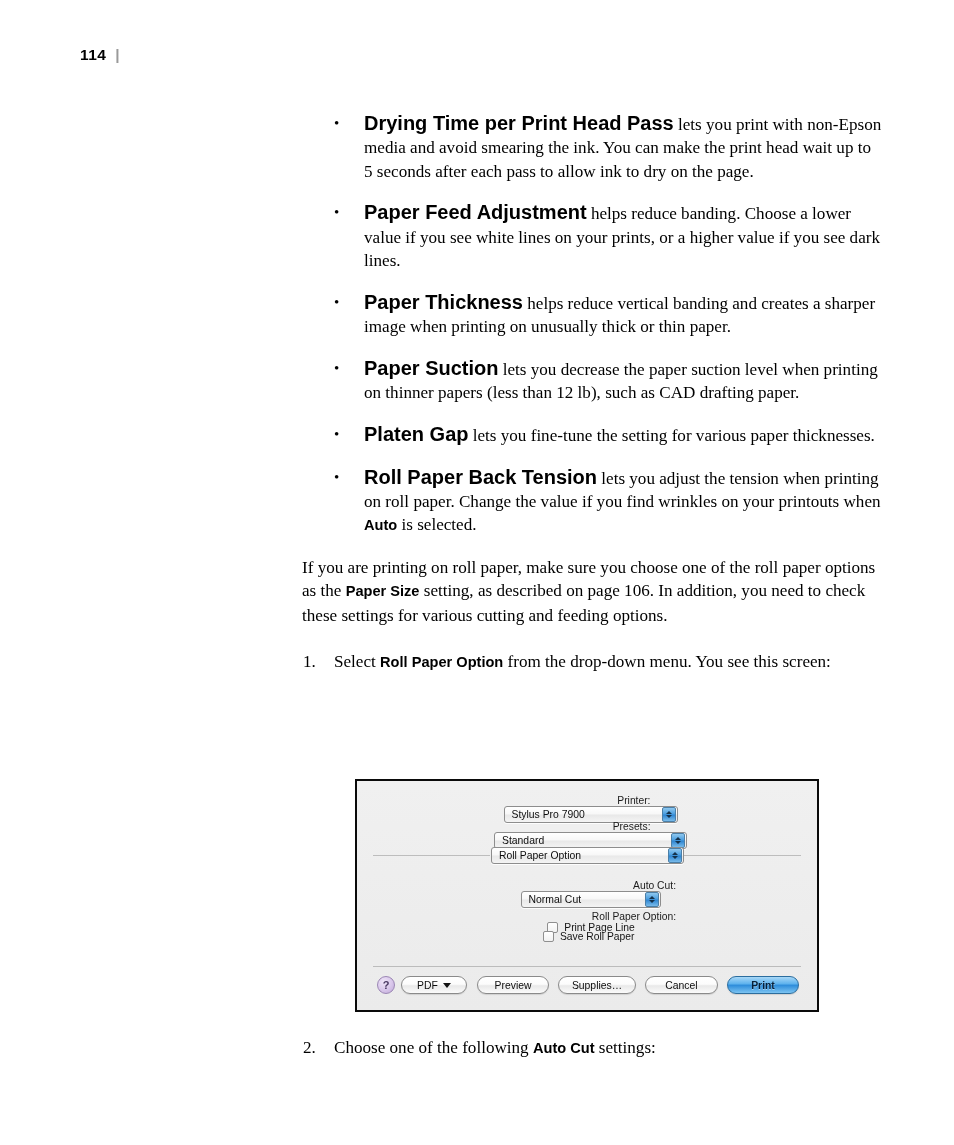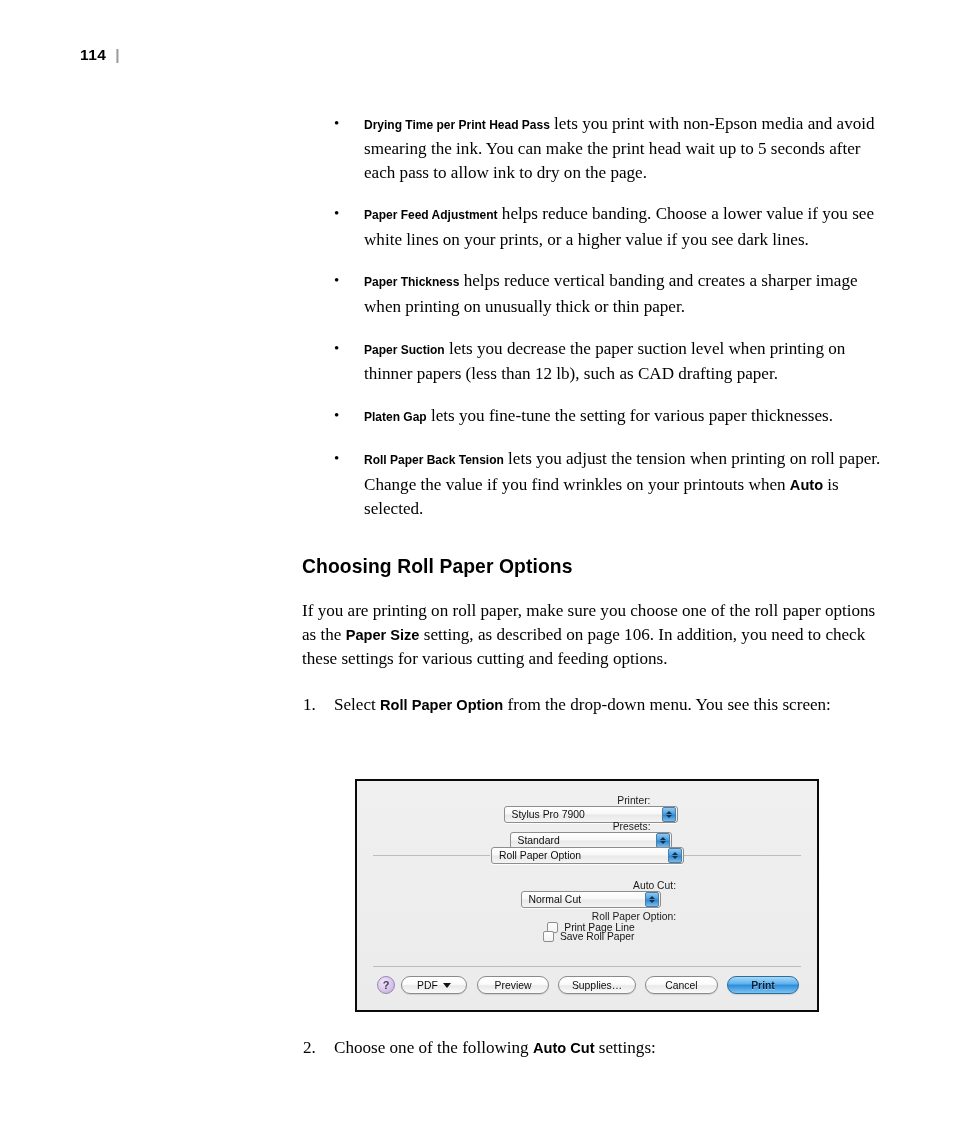--- a/index.html
+++ b/index.html
@@ -66,21 +66,21 @@
   }
   .bullet-item .dot {
     position: absolute;
     left: 32px;
     top: 0;
     font-size: 15px;
     line-height: 23.3px;
   }
   .term {
     font-family: "Liberation Sans", sans-serif;
-    font-size: 12px;
+    font-size: 20px;
     font-weight: bold;
   }
   .term-inline {
     font-family: "Liberation Sans", sans-serif;
     font-size: 14.6px;
     font-weight: bold;
   }
 
   
   .section-heading {
@@ -310,21 +310,20 @@
       <span class="dot">•</span><span class="term">Paper Suction</span><span> lets you decrease the paper suction level when printing on thinner papers (less than 12 lb), such as CAD drafting paper.</span>
     </li>
     <li class="bullet-item">
       <span class="dot">•</span><span class="term">Platen Gap</span><span> lets you fine-tune the setting for various paper thicknesses.</span>
     </li>
     <li class="bullet-item">
       <span class="dot">•</span><span class="term">Roll Paper Back Tension</span><span> lets you adjust the tension when printing on roll paper. Change the value if you find wrinkles on your printouts when </span><span class="term-inline">Auto</span><span> is selected.</span>
     </li>
   </ul>
 
-  <h2 class="section-heading">Choosing Roll Paper Options</h2>
 
   <p class="body-para"><span>If you are printing on roll paper, make sure you choose one of the roll paper options as the </span><span class="term-inline">Paper Size</span><span> setting, as described on page 106. In addition, you need to check these settings for various cutting and feeding options.</span></p>
 
   <div class="step">
     <span class="num">1.</span><span>Select </span><span class="term-inline">Roll Paper Option</span><span> from the drop-down menu. You see this screen:</span>
   </div>
 
 </div>
 
 <div class="figure">
@@ -336,21 +335,21 @@
         <span class="ptext">Stylus Pro 7900</span>
         <span class="stepper">
             <i class="ar up"></i>
             <i class="ar dn"></i>
           </span>
       </div>
     </div>
 
     <div class="dlg-row" style="left:0; top:40px; width:100%;">
       <span class="dlg-label" style="width:127px;">Presets:</span>
-      <div class="popup" style="width:162px; margin-left:7px;">
+      <div class="popup" style="width:193px; margin-left:7px;">
         <span class="ptext">Standard</span>
         <span class="stepper">
             <i class="ar up"></i>
             <i class="ar dn"></i>
           </span>
       </div>
     </div>
 
     <div class="hline" style="left:16px; width:117px; top:74px;"></div>
     <div class="hline" style="right:16px; width:117px; top:74px;"></div>

